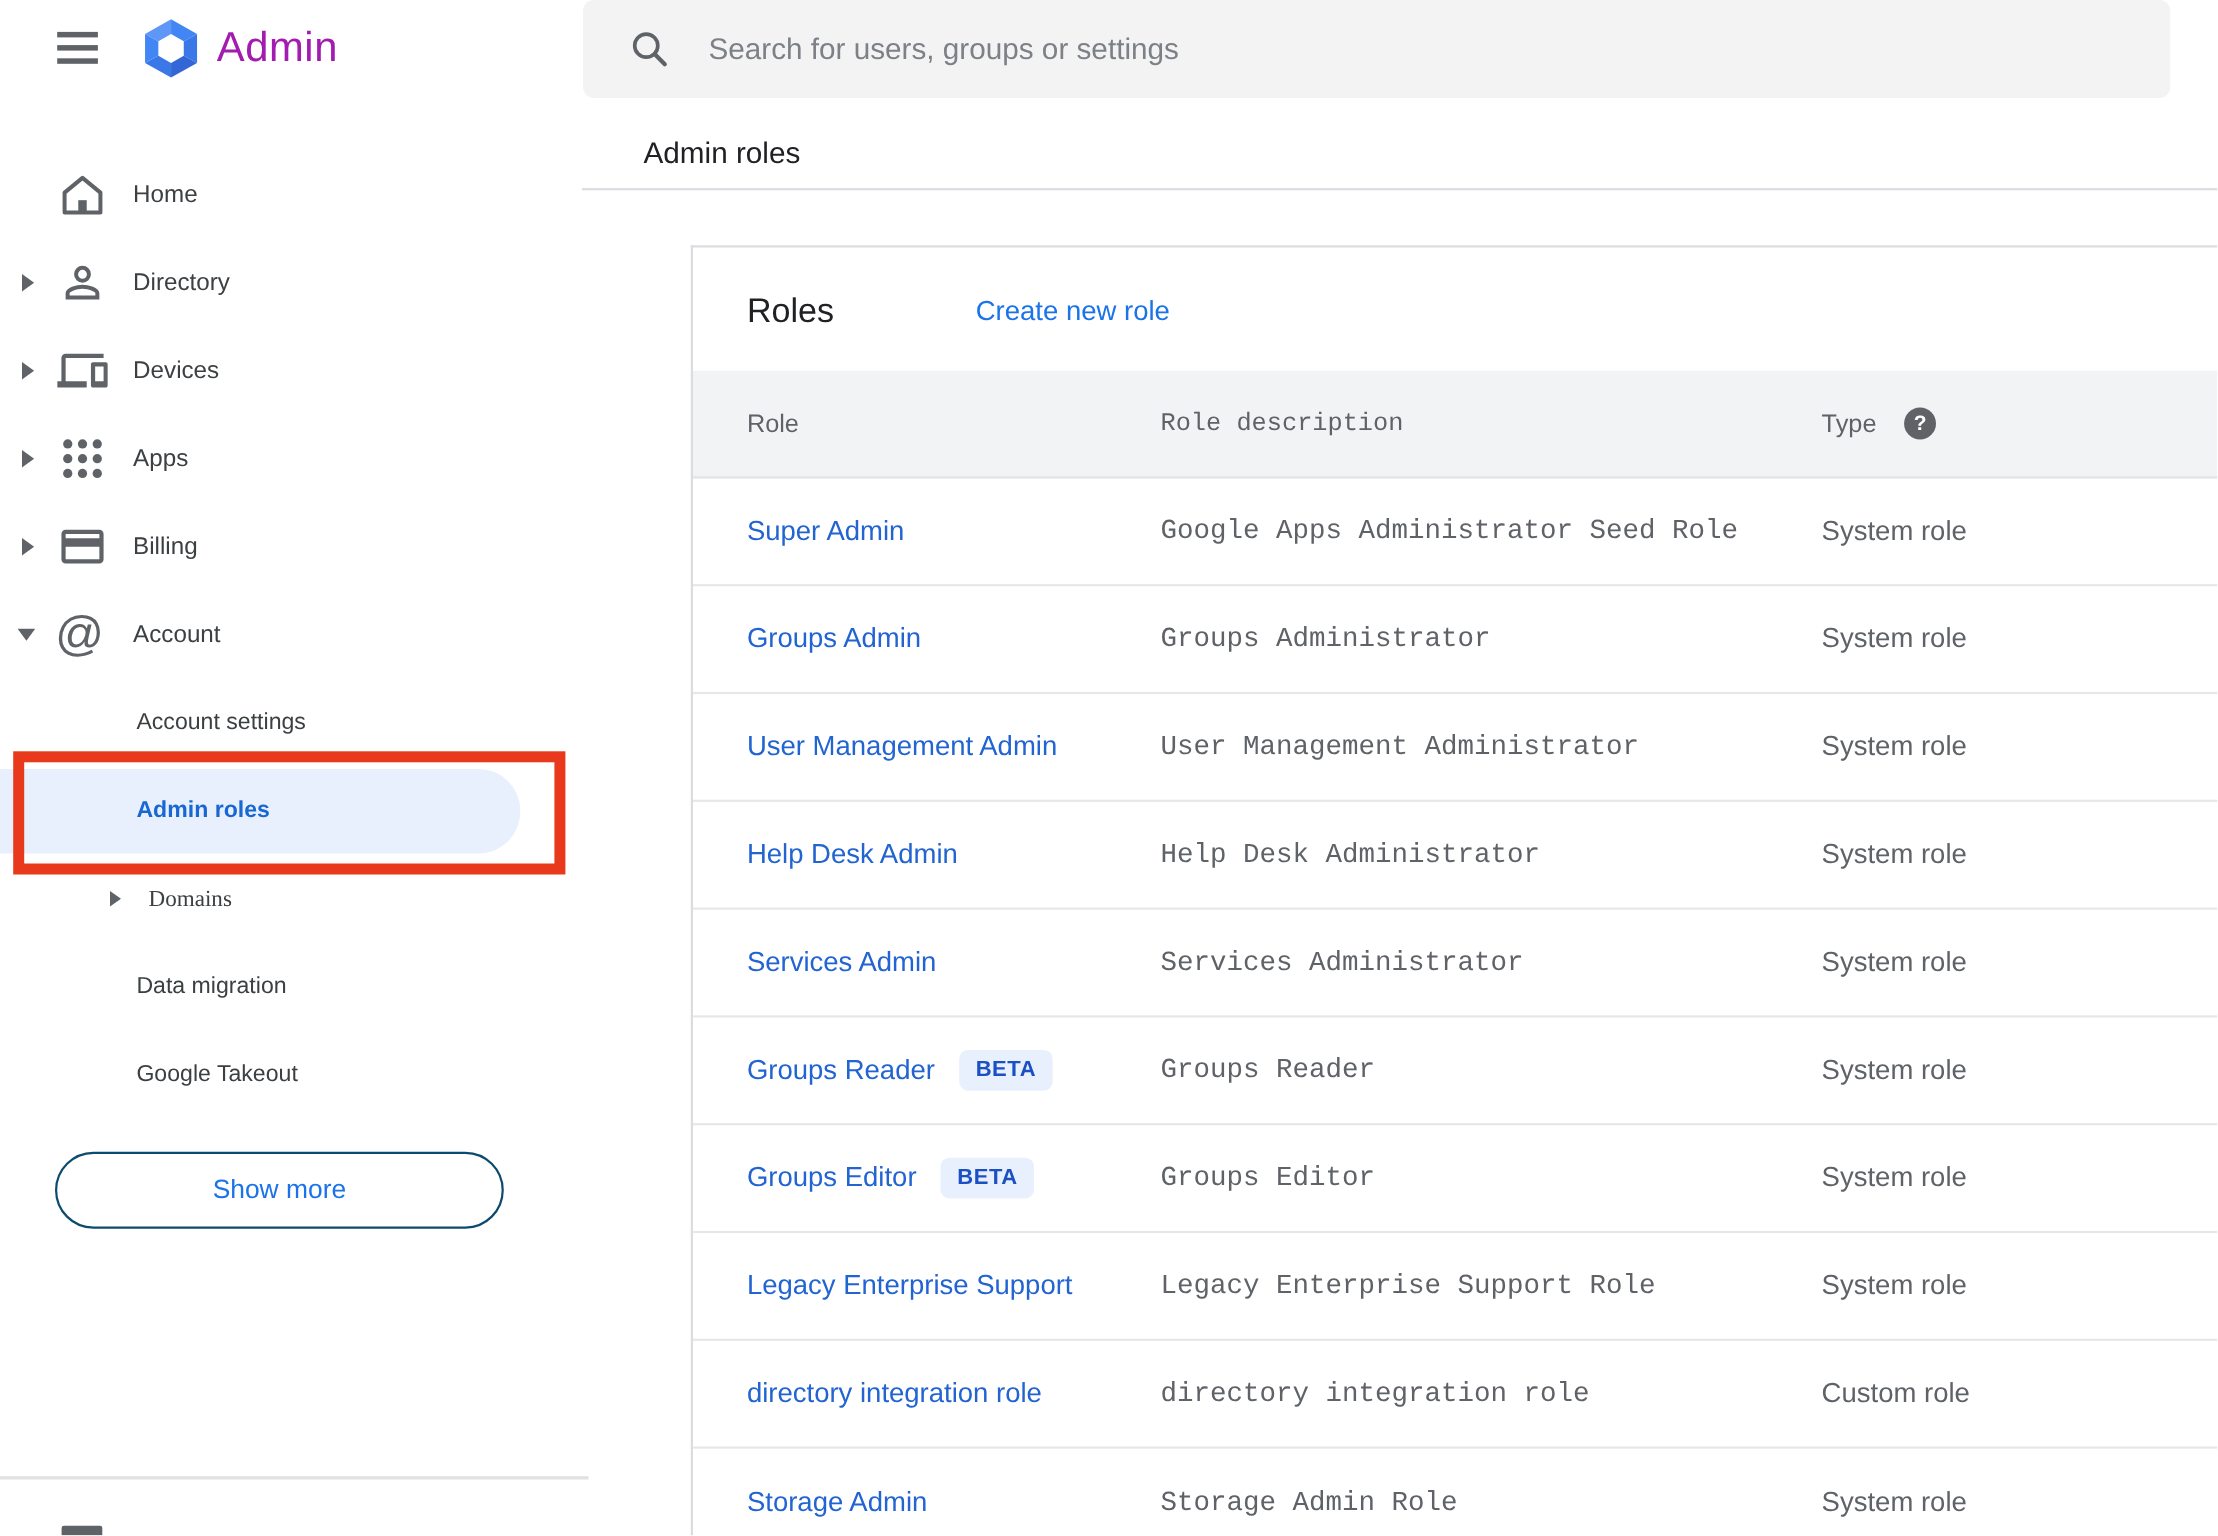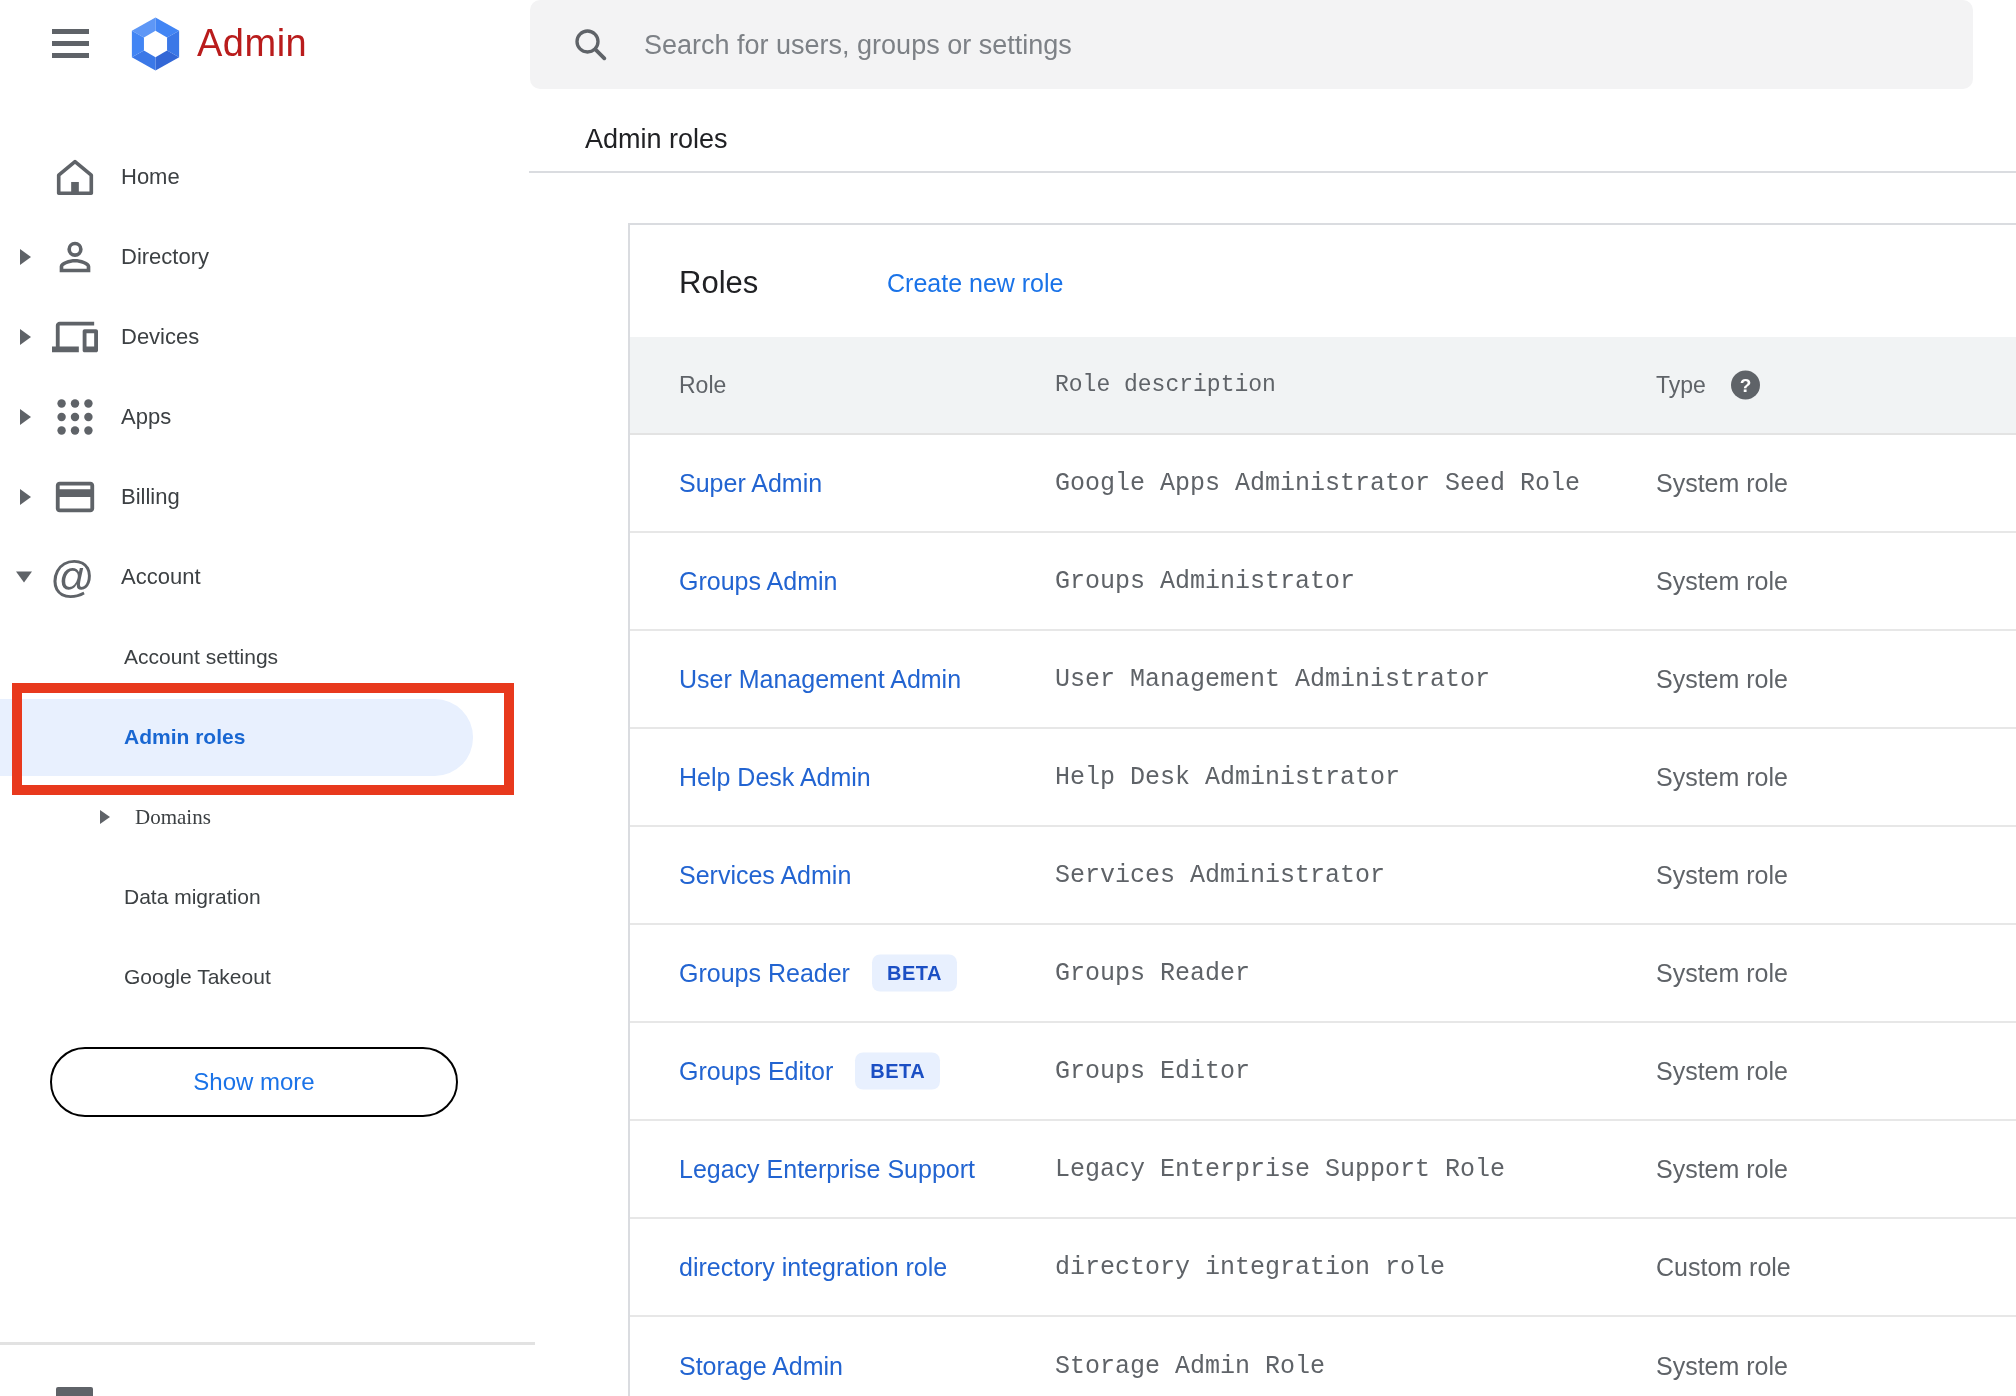--- a/index.html
+++ b/index.html
@@ -7,21 +7,21 @@
           font-family:"Liberation Sans","DejaVu Sans",sans-serif;color:#3c4043;}
 
   
   .sidebar{position:absolute;left:0;top:0;width:530px;height:1396px;background:#fff;}
   .hamburger{position:absolute;left:52px;top:29px;width:37px;height:29px;cursor:pointer;}
   .hamburger span{position:absolute;left:0;width:37px;height:5px;background:#5f6368;}
   .hamburger span:nth-child(1){top:0;}
   .hamburger span:nth-child(2){top:12px;}
   .hamburger span:nth-child(3){top:24px;}
   .logo{position:absolute;left:128px;top:15px;width:55px;height:58px;}
-  .logo-text{position:absolute;left:197px;top:22px;font-size:38px;color:#b91c1c;letter-spacing:0.5px;}
+  .logo-text{position:absolute;left:197px;top:22px;font-size:38px;color:#a21caf;letter-spacing:0.5px;}
 
   .nav-item{position:absolute;left:0;width:530px;height:80px;cursor:pointer;}
   .arrow-r{position:absolute;left:20px;top:50%;transform:translateY(-50%);width:0;height:0;
            border-top:8px solid transparent;border-bottom:8px solid transparent;border-left:11px solid #5f6368;}
   .arrow-d{position:absolute;left:16px;top:50%;transform:translateY(-50%);width:0;height:0;
            border-left:8px solid transparent;border-right:8px solid transparent;border-top:11px solid #5f6368;}
   .icon44{position:absolute;left:52px;top:50%;transform:translateY(-50%);width:46px;height:46px;}
   .at-glyph{position:absolute;left:50px;top:50%;transform:translateY(-50%);font-size:44px;color:#5f6368;}
   .nav-label{position:absolute;left:121px;top:50%;transform:translateY(-50%);font-size:22px;color:#3c4043;}
 
@@ -30,21 +30,21 @@
   .active-pill{position:absolute;left:0;top:699px;width:473px;height:77px;background:#e8f0fe;
                border-radius:0 38px 38px 0;}
   .active-label{color:#1967d2;font-weight:600;}
   .sub-arrow{position:absolute;left:100px;top:50%;transform:translateY(-50%);width:0;height:0;
              border-top:7px solid transparent;border-bottom:7px solid transparent;border-left:10px solid #5f6368;}
 
   .red-box{position:absolute;left:12px;top:683px;width:502px;height:112px;box-sizing:border-box;
            border:10px solid #e8391d;pointer-events:none;}
 
   .show-more{position:absolute;left:50px;top:1047px;width:408px;height:70px;box-sizing:border-box;
-             border:2px solid #000000;border-radius:35px;background:#fff;display:flex;
+             border:2px solid #0c4a6e;border-radius:35px;background:#fff;display:flex;
              align-items:center;justify-content:center;cursor:pointer;}
   .show-more span{font-size:24px;font-weight:500;color:#1a73e8;}
 
   .side-divider{position:absolute;left:0;top:1342px;width:535px;height:3px;background:#e2e2e2;}
   .bottom-icon-stub{position:absolute;left:56px;top:1387px;width:37px;height:9px;background:#5f6368;
                     border-radius:2px 2px 0 0;}
 
   
   .search-bar{position:absolute;left:530px;top:0;width:1443px;height:89px;background:#f3f3f4;
               border-radius:10px;}

